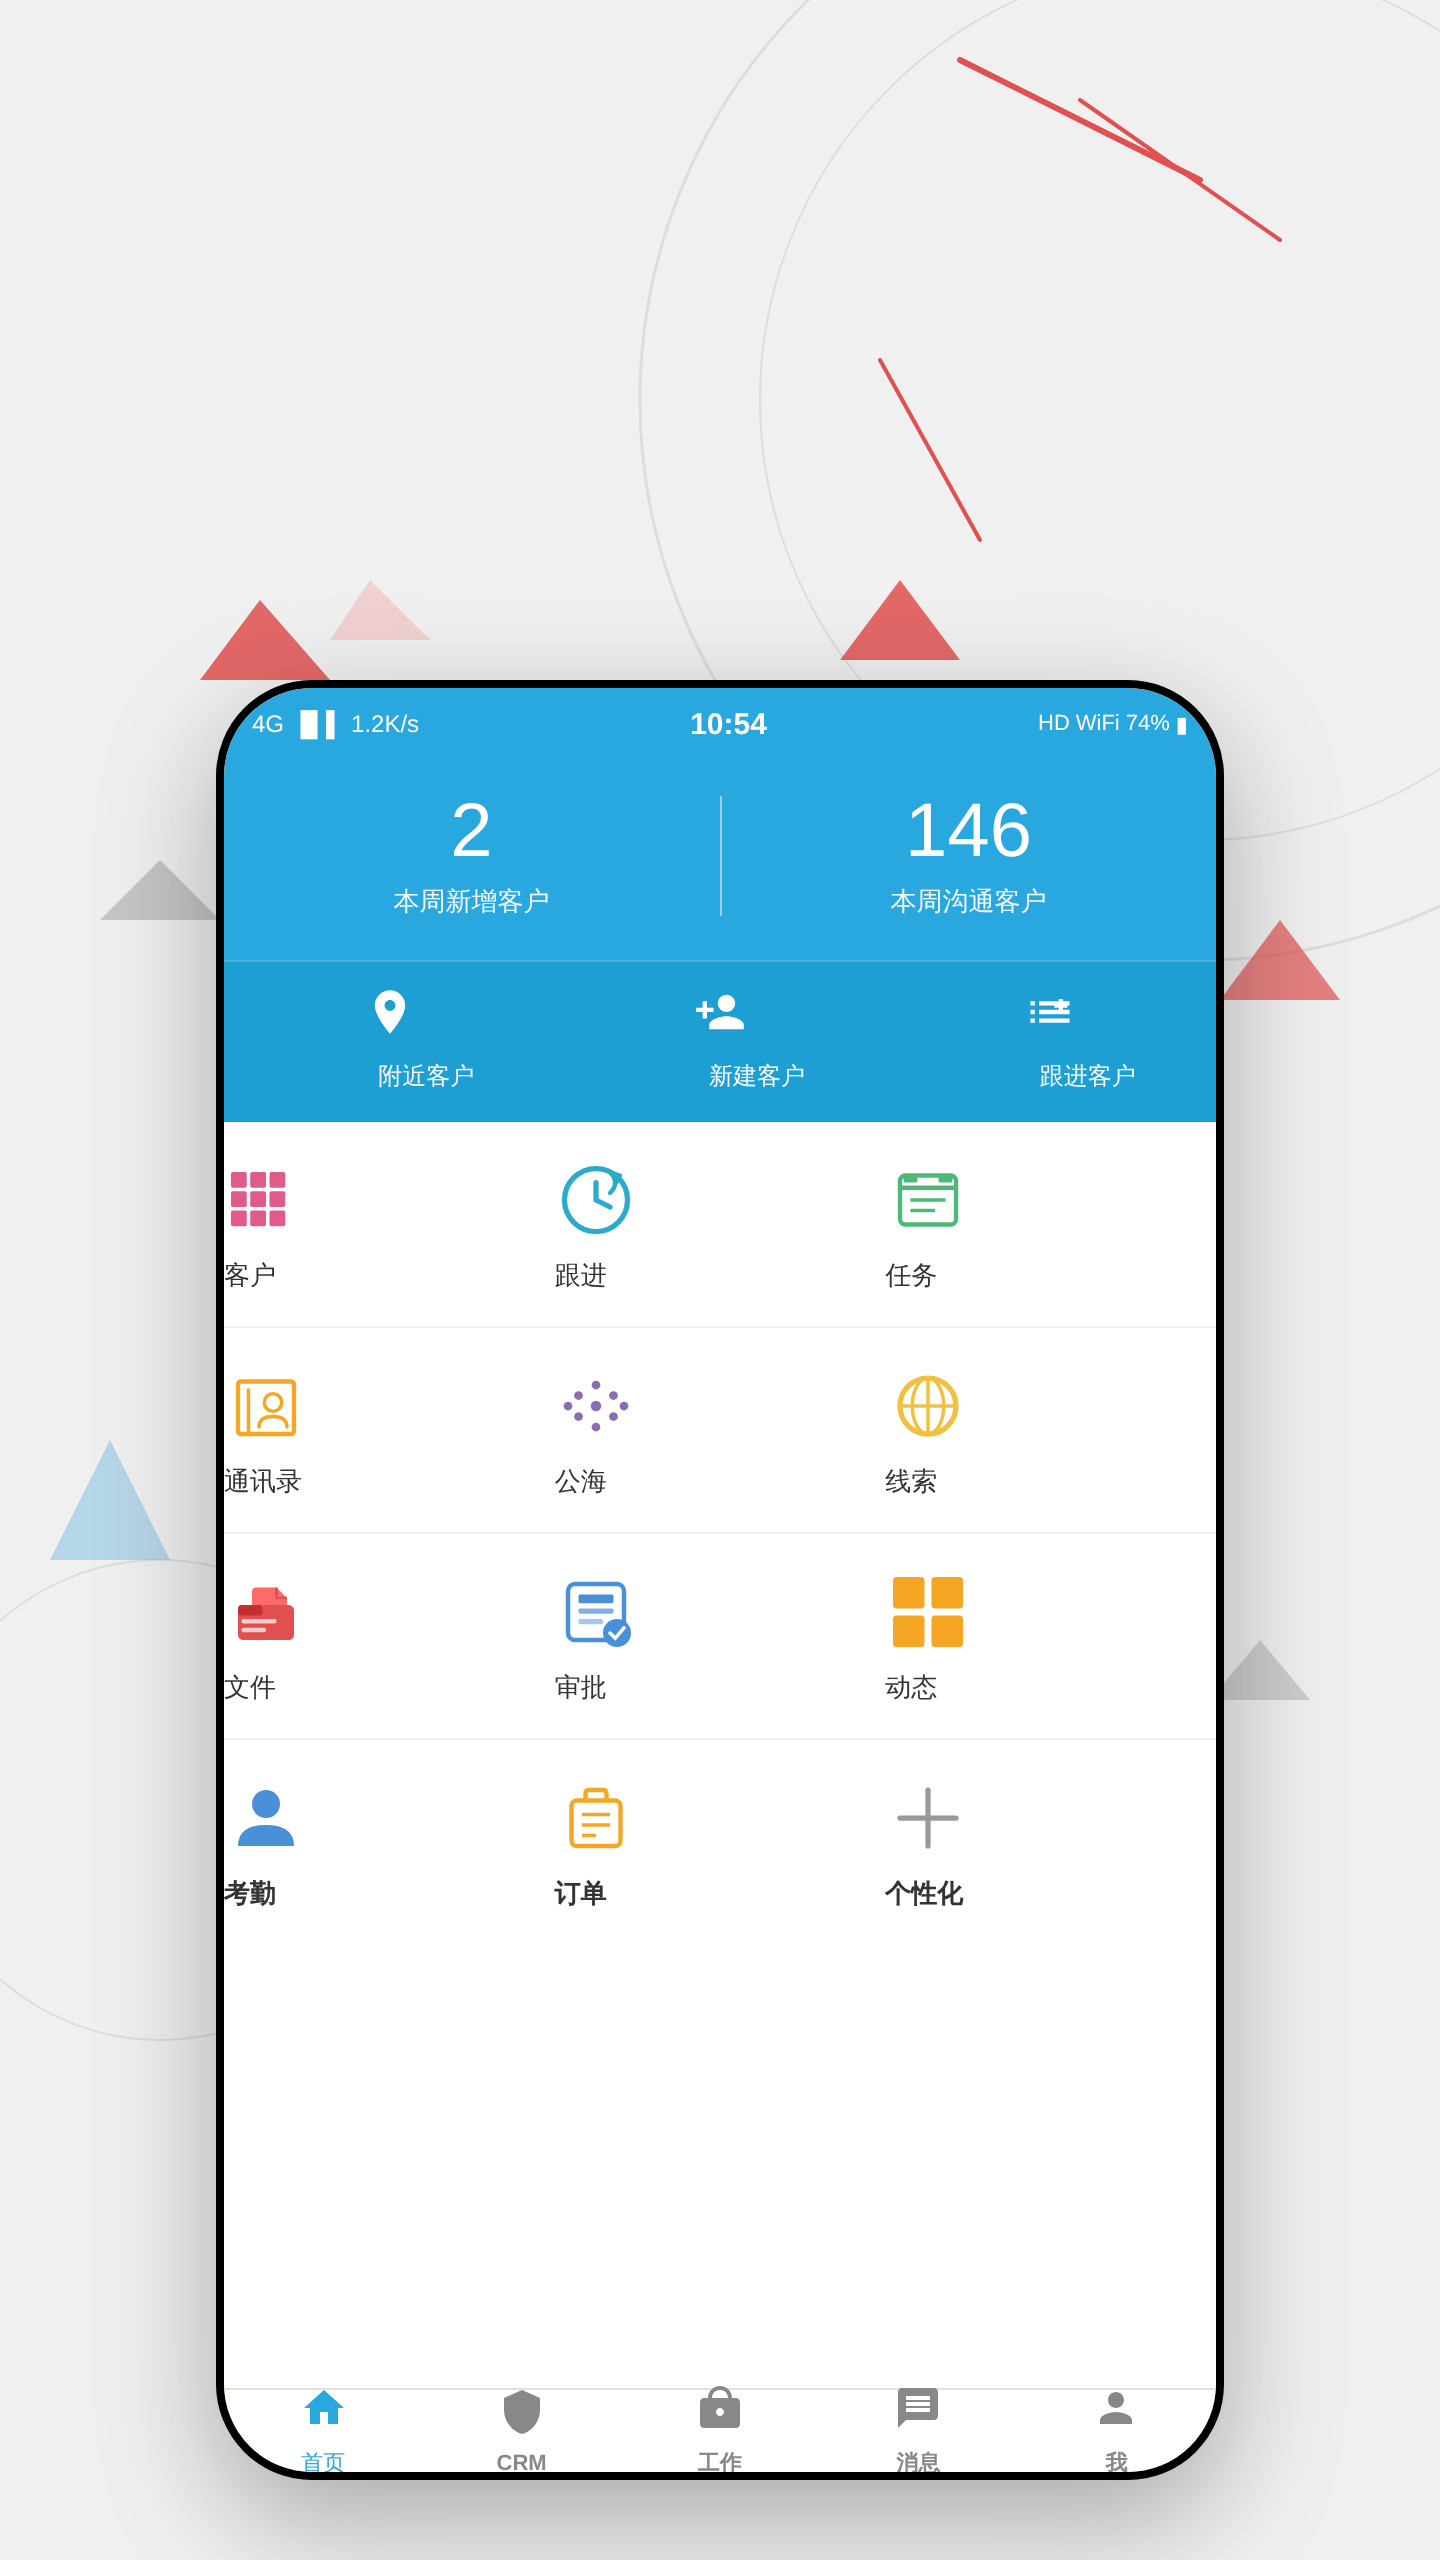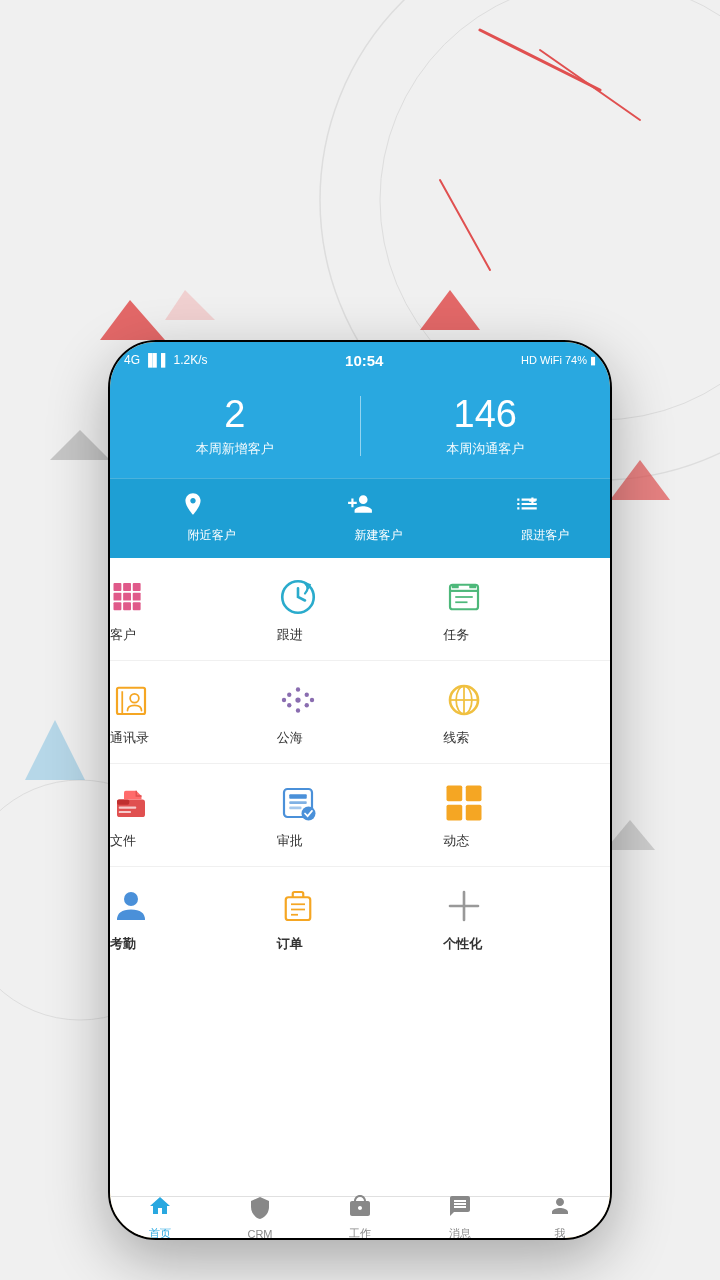--- a/index.html
+++ b/index.html
@@ -29,21 +29,21 @@
       height: 900px;
       z-index: 10;
     }
 
     .phone-frame {
       position: absolute;
       top: 0; left: 0;
       width: 100%; height: 100%;
       background: #f5f5f5;
       border-radius: 48px;
-      border: 2px solid #000000;
+      border: 4px solid #000000;
       box-shadow: 0 20px 60px rgba(0,0,0,0.3), inset 0 0 0 2px #e8c570;
       overflow: hidden;
     }
 
     
     .status-bar {
       height: 36px;
       background: #29a8e0;
       display: flex;
       align-items: center;
@@ -164,21 +164,21 @@
     .nav-icon {
       font-size: 22px;
     }
 
     .nav-label {
       font-size: 11px;
     }
 
     .nav-item.active .nav-label { color: #29a8e0; }
     .nav-item.active .nav-icon { color: #29a8e0; }
-    .nav-item:not(.active) .nav-label { color: #888; }
+    .nav-item:not(.active) .nav-label { color: #888; font-weight: bold; }
     .nav-item:not(.active) .nav-icon { color: #888; }
 
     .phone-camera {
       position: absolute;
       top: 8px; left: 50%;
       transform: translateX(-50%);
       display: flex; gap: 16px; align-items: center;
     }
 
     .speaker {

